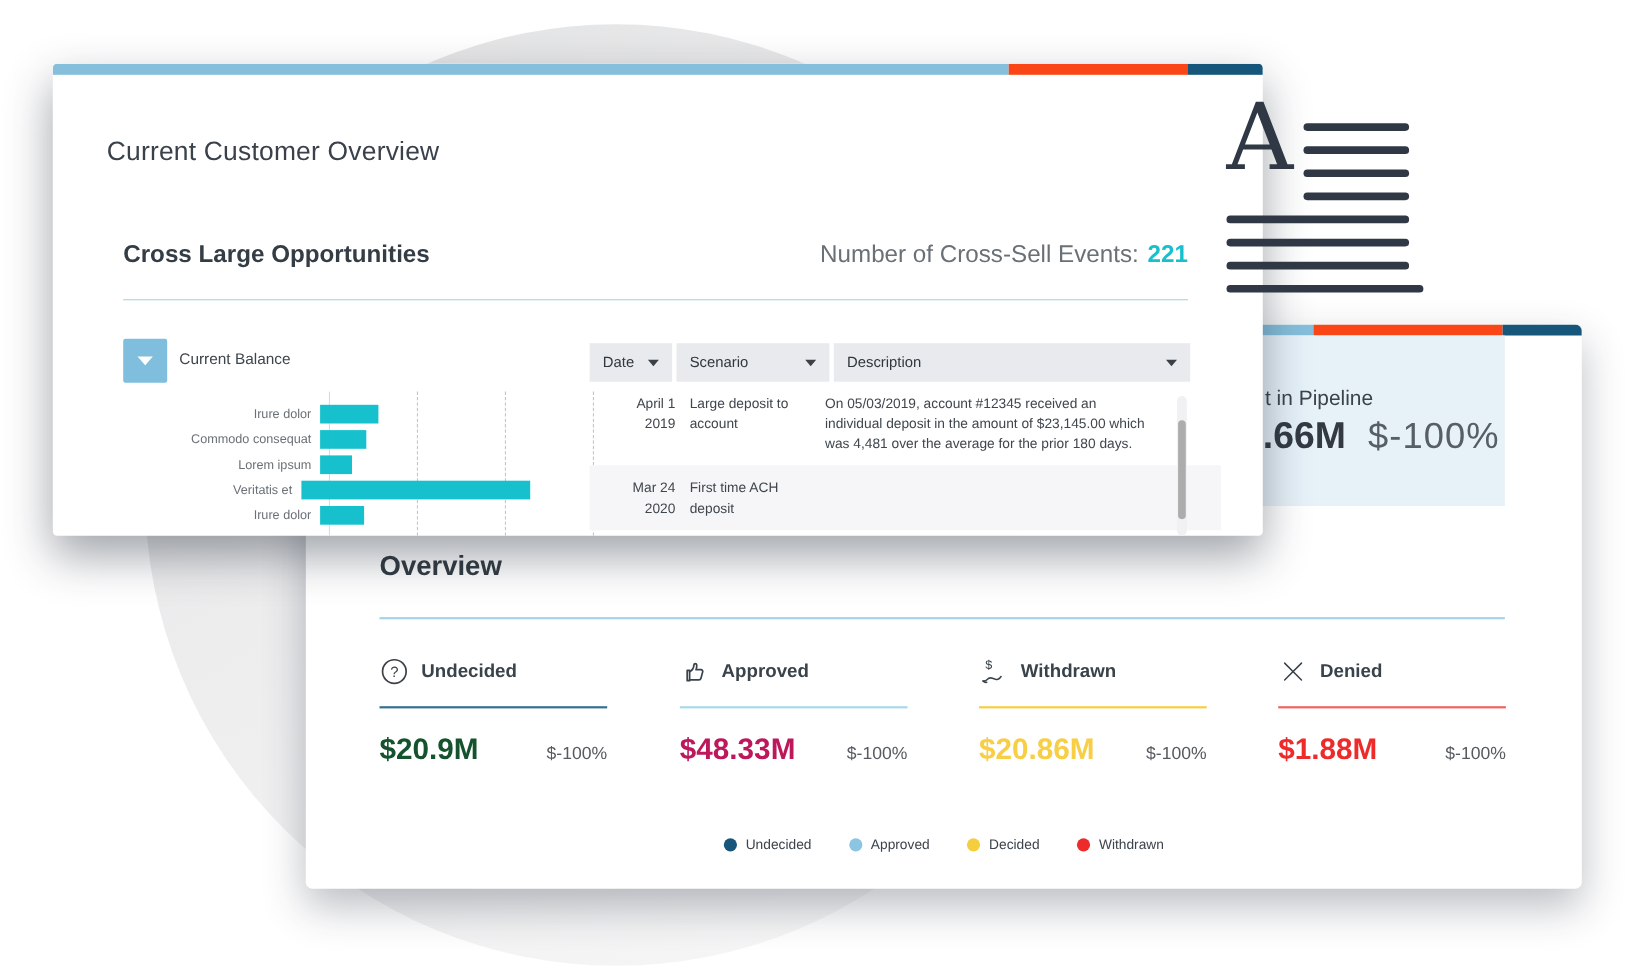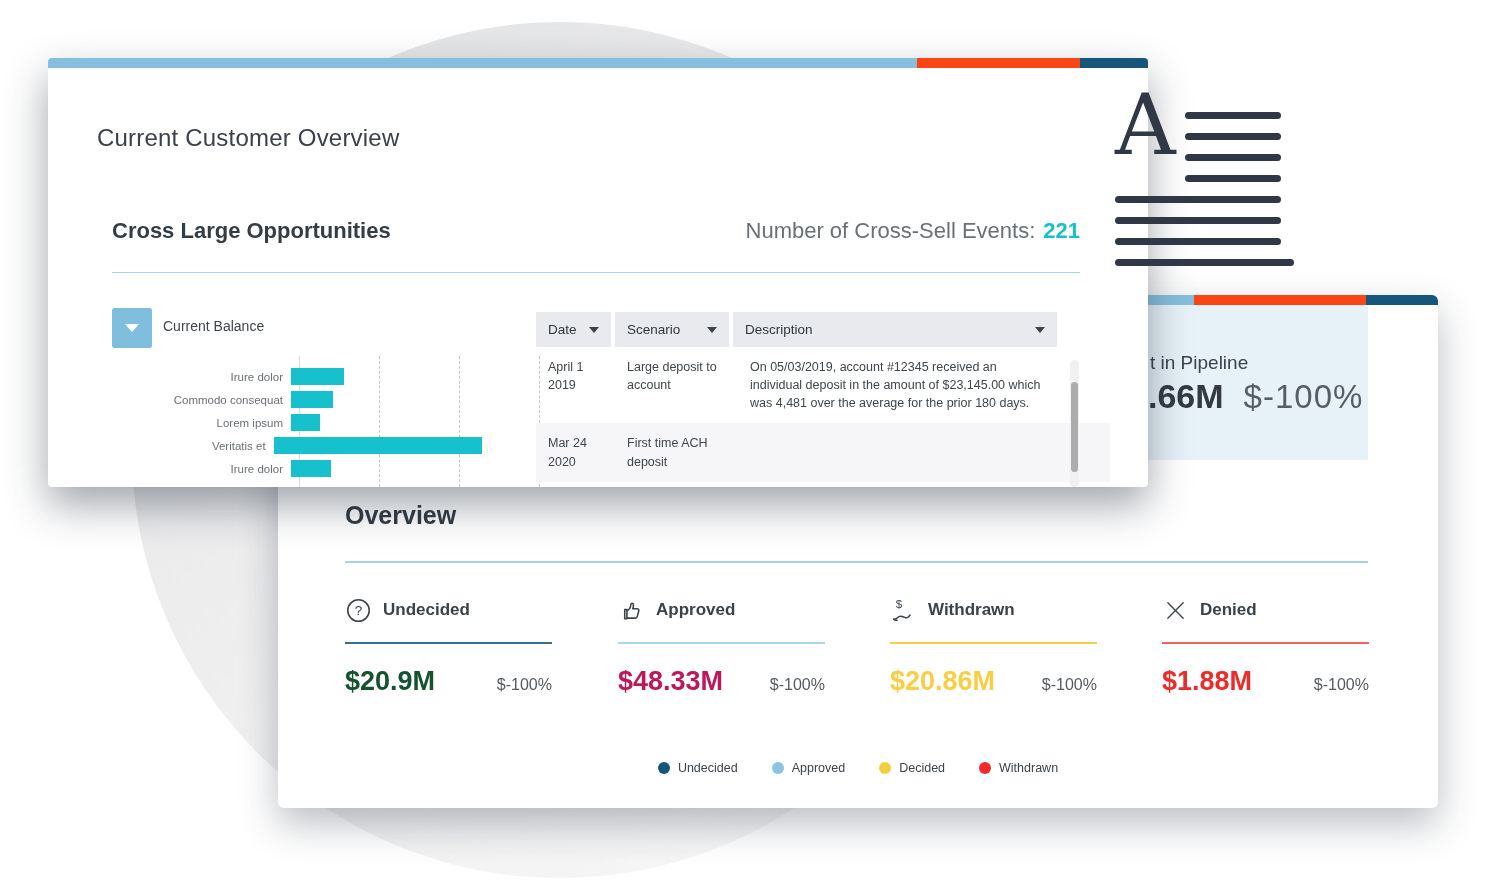--- a/index.html
+++ b/index.html
@@ -49,24 +49,24 @@
   .chart-cat { width:179px; padding-right:8px; text-align:right; font-size:11.5px; color:#6A7077; }
   .chart-bar { height:17px; background:var(--accent_cyan); }
 
   
   .table { position:absolute; left:488px; top:254px; width:574px; }
   .t-head { display:flex; gap:4px; }
   .t-hcell { height:35px; background:var(--table_header_bg); display:flex; align-items:center;
     padding:0 12px; font-size:13.5px; color:#30373E; cursor:pointer; }
   .t-hcell .hcaret { margin-left:auto; width:0; height:0; border-left:5px solid transparent;
     border-right:5px solid transparent; border-top:6px solid #3A4149; }
-  .hc-date { width:75px; } .hc-scenario { width:114px; } .hc-desc { width:324px; }
+  .hc-date { width:75px; } .hc-scenario { width:139px; } .hc-desc { width:324px; }
   .t-row { display:flex; padding:11px 0; font-size:12.5px; color:#3F464D; line-height:1.45; }
   .t-row.alt { background:var(--row_alt_bg); }
-  .tc-date { width:66px; margin-left:12px; }
+  .tc-date { width:66px; margin-left:12px;text-align:right; }
   .tc-scenario { width:104px; margin-left:13px; }
   .tc-desc { width:296px; margin-left:19px; }
   .scrollbar { position:absolute; left:1022px; top:302px; width:9px; height:127px;
     background:#F1F1F4; border-radius:5px; }
   .scroll-thumb { position:absolute; left:1px; top:22px; width:7px; height:90px;
     background:#ACACAC; border-radius:4px; cursor:grab; }
 
   
   .logo { position:absolute; left:1113px; top:100px; width:182px; height:152px; z-index:4; }
   .logo-a { position:absolute; left:2px; top:-17px; font-family:"DejaVu Serif", serif;

